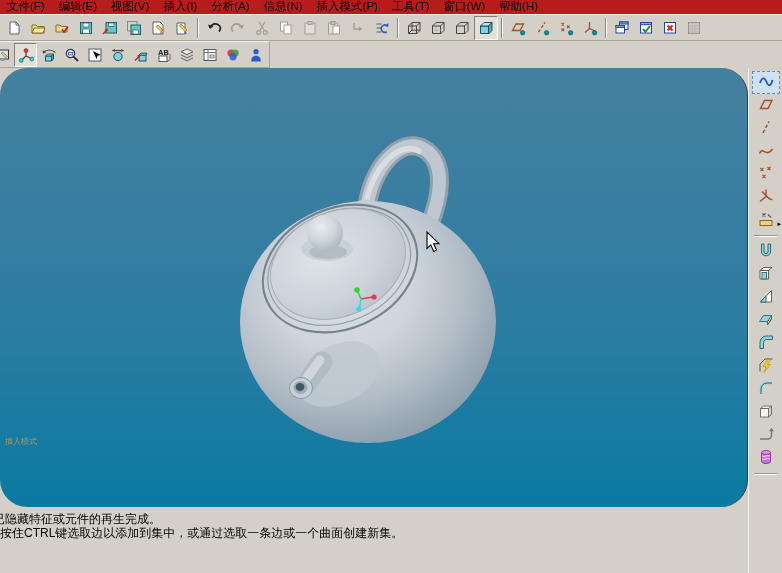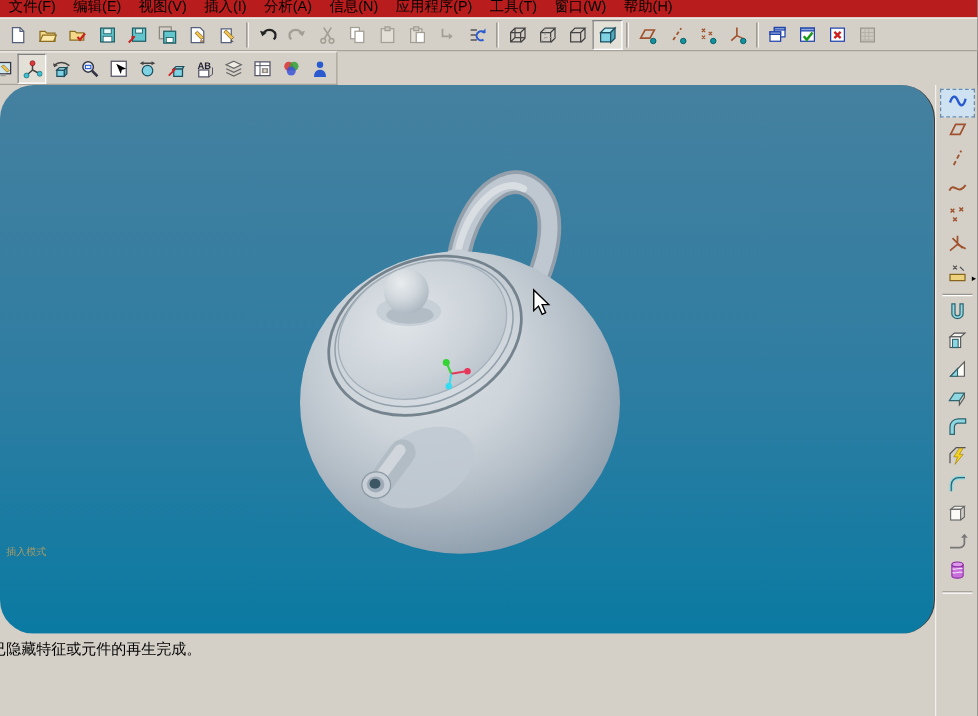--- a/index.html
+++ b/index.html
@@ -90,21 +90,21 @@
 </head>
 <body>
 
 <div id="menubar">
   <span class="menu-item">文件(F)</span>
   <span class="menu-item">编辑(E)</span>
   <span class="menu-item">视图(V)</span>
   <span class="menu-item">插入(I)</span>
   <span class="menu-item">分析(A)</span>
   <span class="menu-item">信息(N)</span>
-  <span class="menu-item">应用程序(P)</span>
+  <span class="menu-item">插入模式(P)</span>
   <span class="menu-item">工具(T)</span>
   <span class="menu-item">窗口(W)</span>
   <span class="menu-item">帮助(H)</span>
 </div>
 
 <div id="row2" class="band">
   <div class="tbtn">
       <span>
         <svg width="16" height="16">
           <path d="M4 2h6l3 3v9H4z" fill="#fff" stroke="#55607a" stroke-width="1"></path>
@@ -624,13 +624,14 @@
           <ellipse cx="9" cy="4.5" rx="4.5" ry="1.9" fill="#dd9aea" stroke="#8a2aa0" stroke-width="0.9"></ellipse>
           <path d="M5 8c2.7 1.4 5.3-1.4 8 0M5 11c2.7 1.4 5.3-1.4 8 0" stroke="#f2dcf6" stroke-width="1" fill="none"></path>
         </svg></span>
     </div>
   <div class="hsep"></div>
   <div id="flyout-arrow">▸</div>
 </div>
 
 <div id="messages">
   <div class="msg-line cut">已隐藏特征或元件的再生完成。</div>
+  <div class="msg-line">按住CTRL键选取边以添加到集中，或通过选取一条边或一个曲面创建新集。</div>
 </div>
 
 </body></html>

